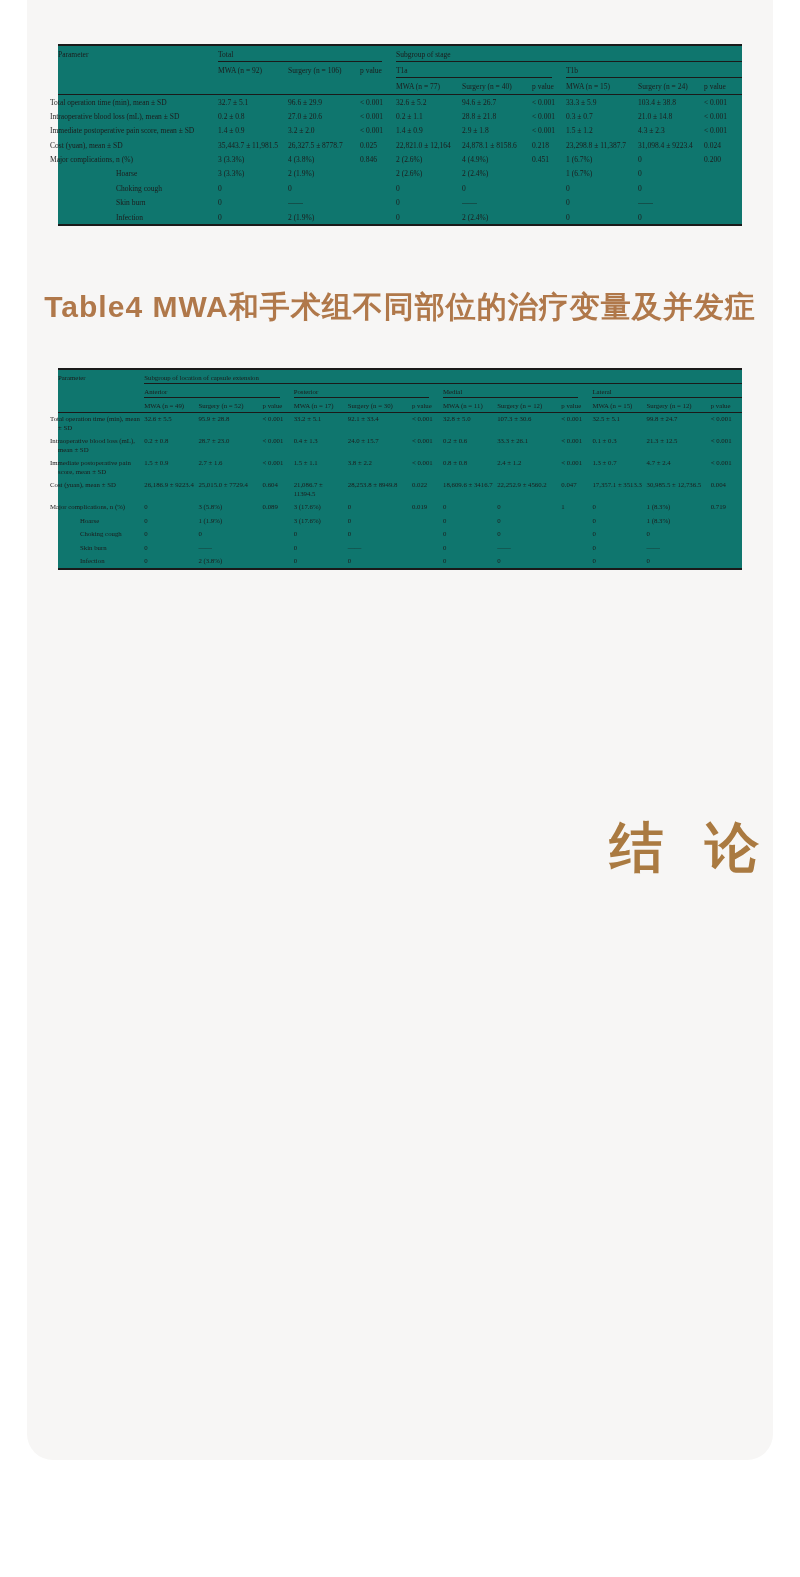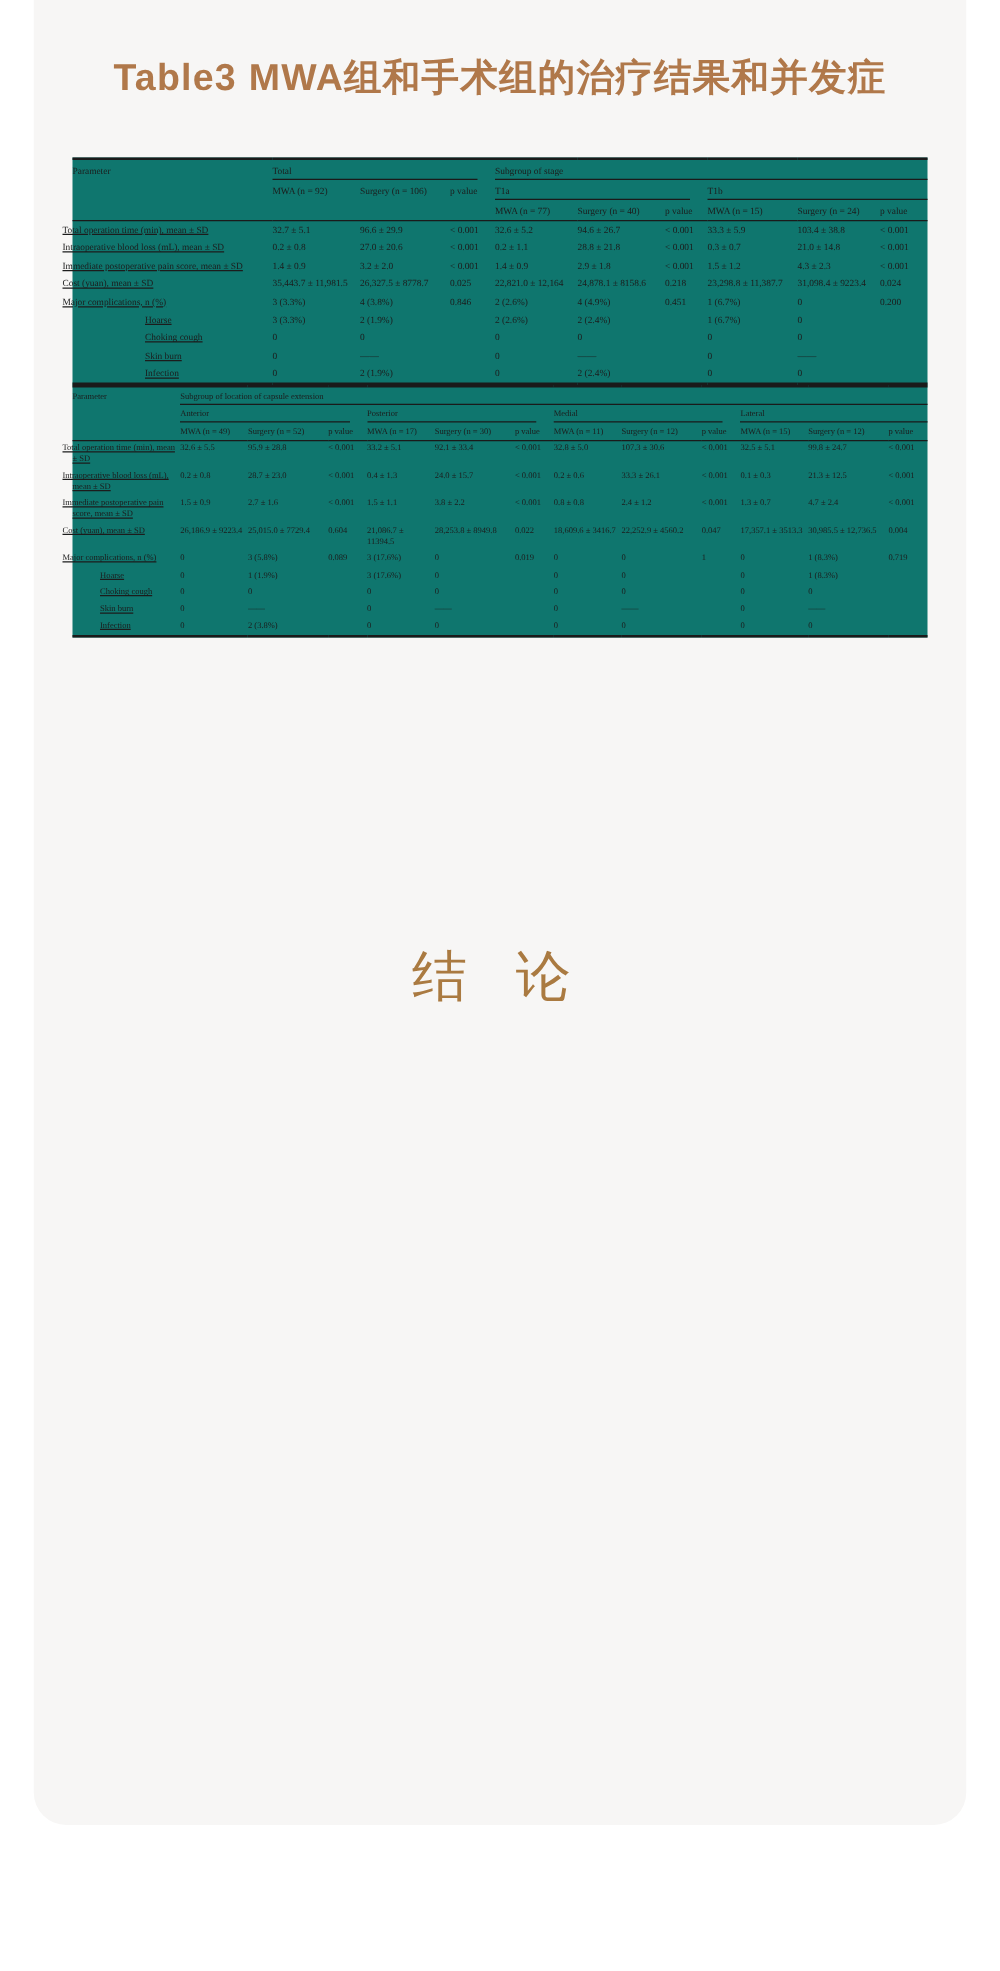--- a/index.html
+++ b/index.html
@@ -46,56 +46,55 @@
     content: ""; position: absolute; left: 0; right: 0; bottom: 0;
     height: 1px; background: #1a1a1a;
   }
   th.gap::after { right: 14px; }
 
   table.sci td {
     padding: 2.5px 2px 2.5px 0; vertical-align: top; text-align: left;
     line-height: 1.25;
   }
   td.pcol, th.pcol { text-align: right; padding-right: 1px; }
-  td.lbl { padding-left: 8px; text-indent: -8px; text-decoration: underline; }
+  td.lbl { padding-left: 8px; text-indent: -8px; }
   .t3 td.ind { padding-left: 58px; text-indent: 0; }
   .t4 td.ind { padding-left: 22px; text-indent: 0; }
 
   
   .t3 col.c0 { width: 160px; } .t3 col.c1 { width: 70px; }
   .t3 col.c2 { width: 72px; }  .t3 col.c3 { width: 36px; }
   .t3 col.c4 { width: 66px; }  .t3 col.c5 { width: 70px; }
   .t3 col.c6 { width: 34px; }  .t3 col.c7 { width: 72px; }
   .t3 col.c8 { width: 66px; }  .t3 col.c9 { width: 38px; }
 
   .t4 col.c0 { width: 86px; }
   .t4 col.c1, .t4 col.c4, .t4 col.c7, .t4 col.c10 { width: 54px; }
   .t4 col.c2, .t4 col.c5, .t4 col.c8, .t4 col.c11 { width: 64px; }
   .t4 col.c3, .t4 col.c6, .t4 col.c9, .t4 col.c12 { width: 31px; }
 
   .conclusion-heading {
-    margin-top: 242px; text-align: center;
+    margin-top: 242px; text-align: right;
     font-family: "Liberation Serif", "DejaVu Serif", serif;
-    font-weight: normal; font-size: 44px; letter-spacing: 14px;
+    font-weight: bold; font-size: 54px; letter-spacing: 14px;
     color: #aa7a41;
   }
   .conclusion-text {
     width: 688px; margin: 46px auto 0;
     font-size: 34px; line-height: 2.2; color: #c48f5c;
     text-align: justify; letter-spacing: 0.5px;
     font-family: "Liberation Sans", "DejaVu Sans", sans-serif;
   }
 </style>
 </head>
 <body>
 
 <div class="card">
   <div class="inner">
 
-    <div class="big-title t3-title">Table3 MWA组和手术组的治疗结果和并发症</div>
 
     <div class="tablewrap t3">
         <table class="sci">
           <colgroup>
             <col class="c0">
             <col class="c1">
             <col class="c2">
             <col class="c3">
             <col class="c4">
             <col class="c5">
@@ -232,20 +231,21 @@
               <td>2 (2.4%)</td>
               <td class="pcol"></td>
               <td>0</td>
               <td>0</td>
               <td class="pcol"></td>
             </tr>
           </tbody>
         </table>
       </div>
 
+    <div class="big-title t4-title">Table4 MWA和手术组不同部位的治疗变量及并发症</div>
 
     <div class="tablewrap t4">
         <table class="sci">
           <colgroup>
             <col class="c0">
             <col class="c1">
             <col class="c2">
             <col class="c3">
             <col class="c4">
             <col class="c5">

